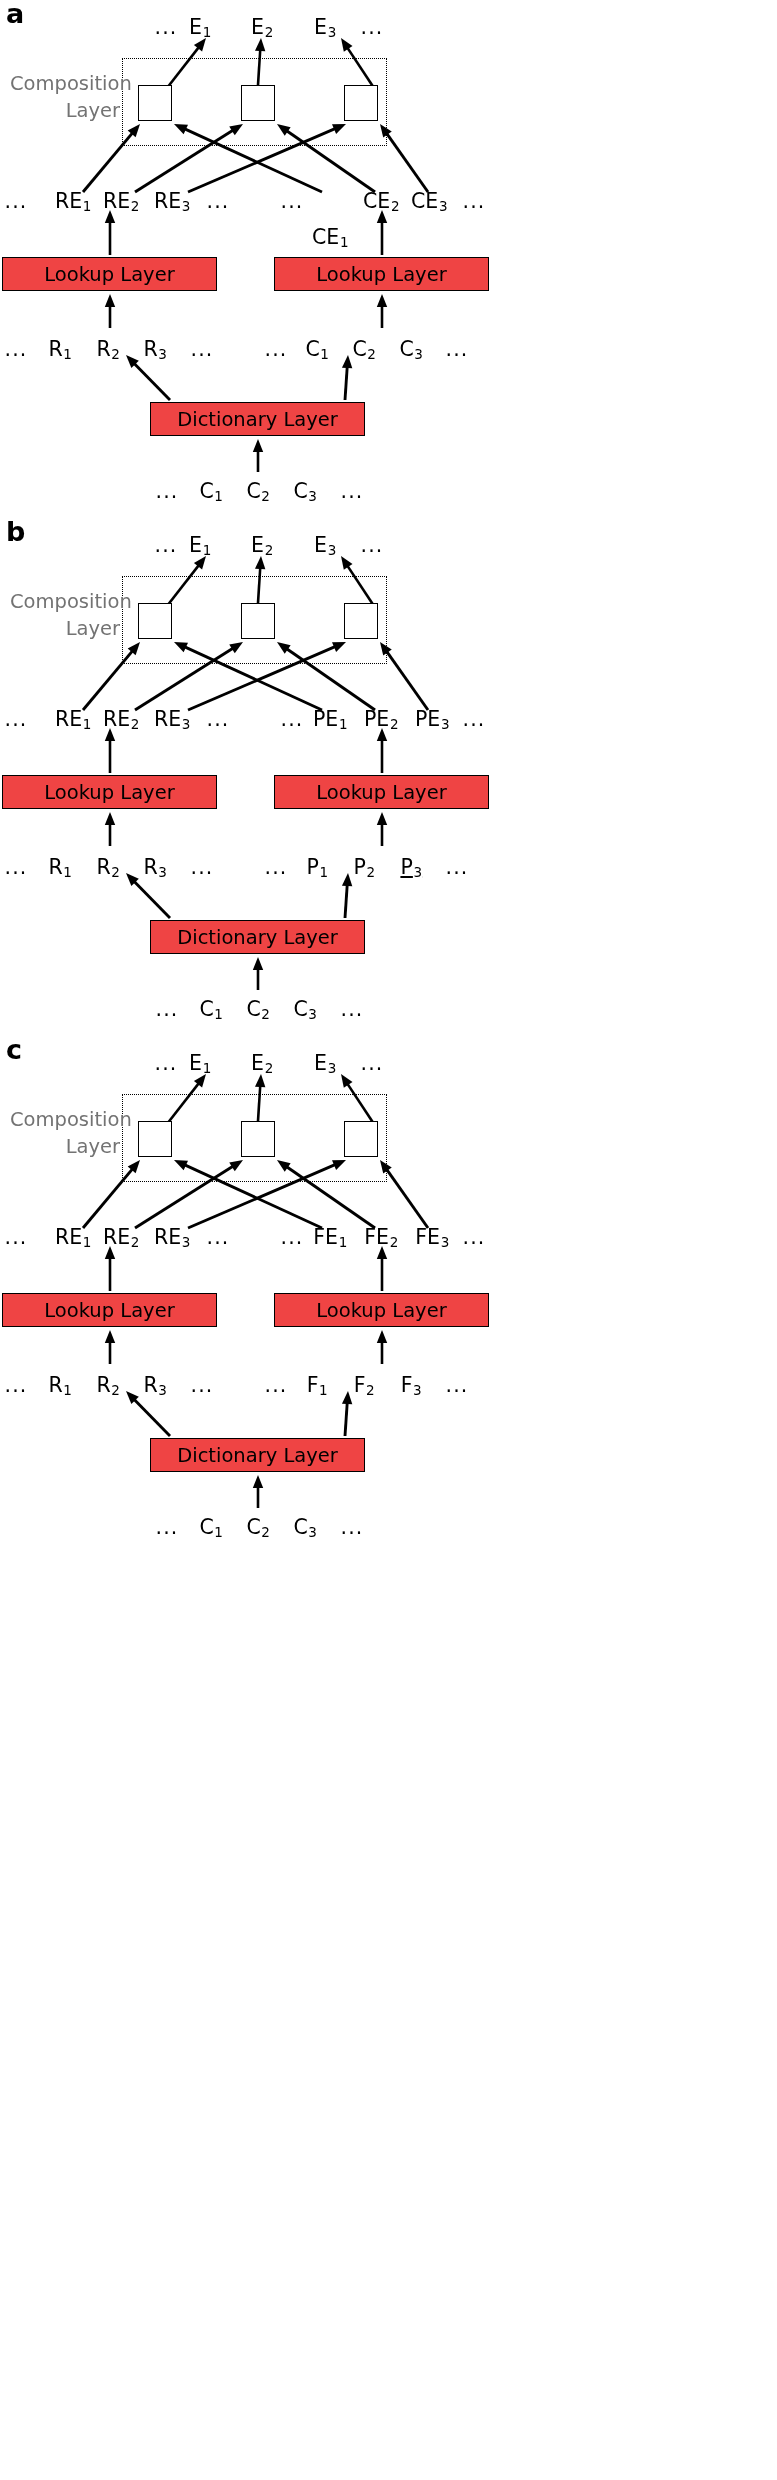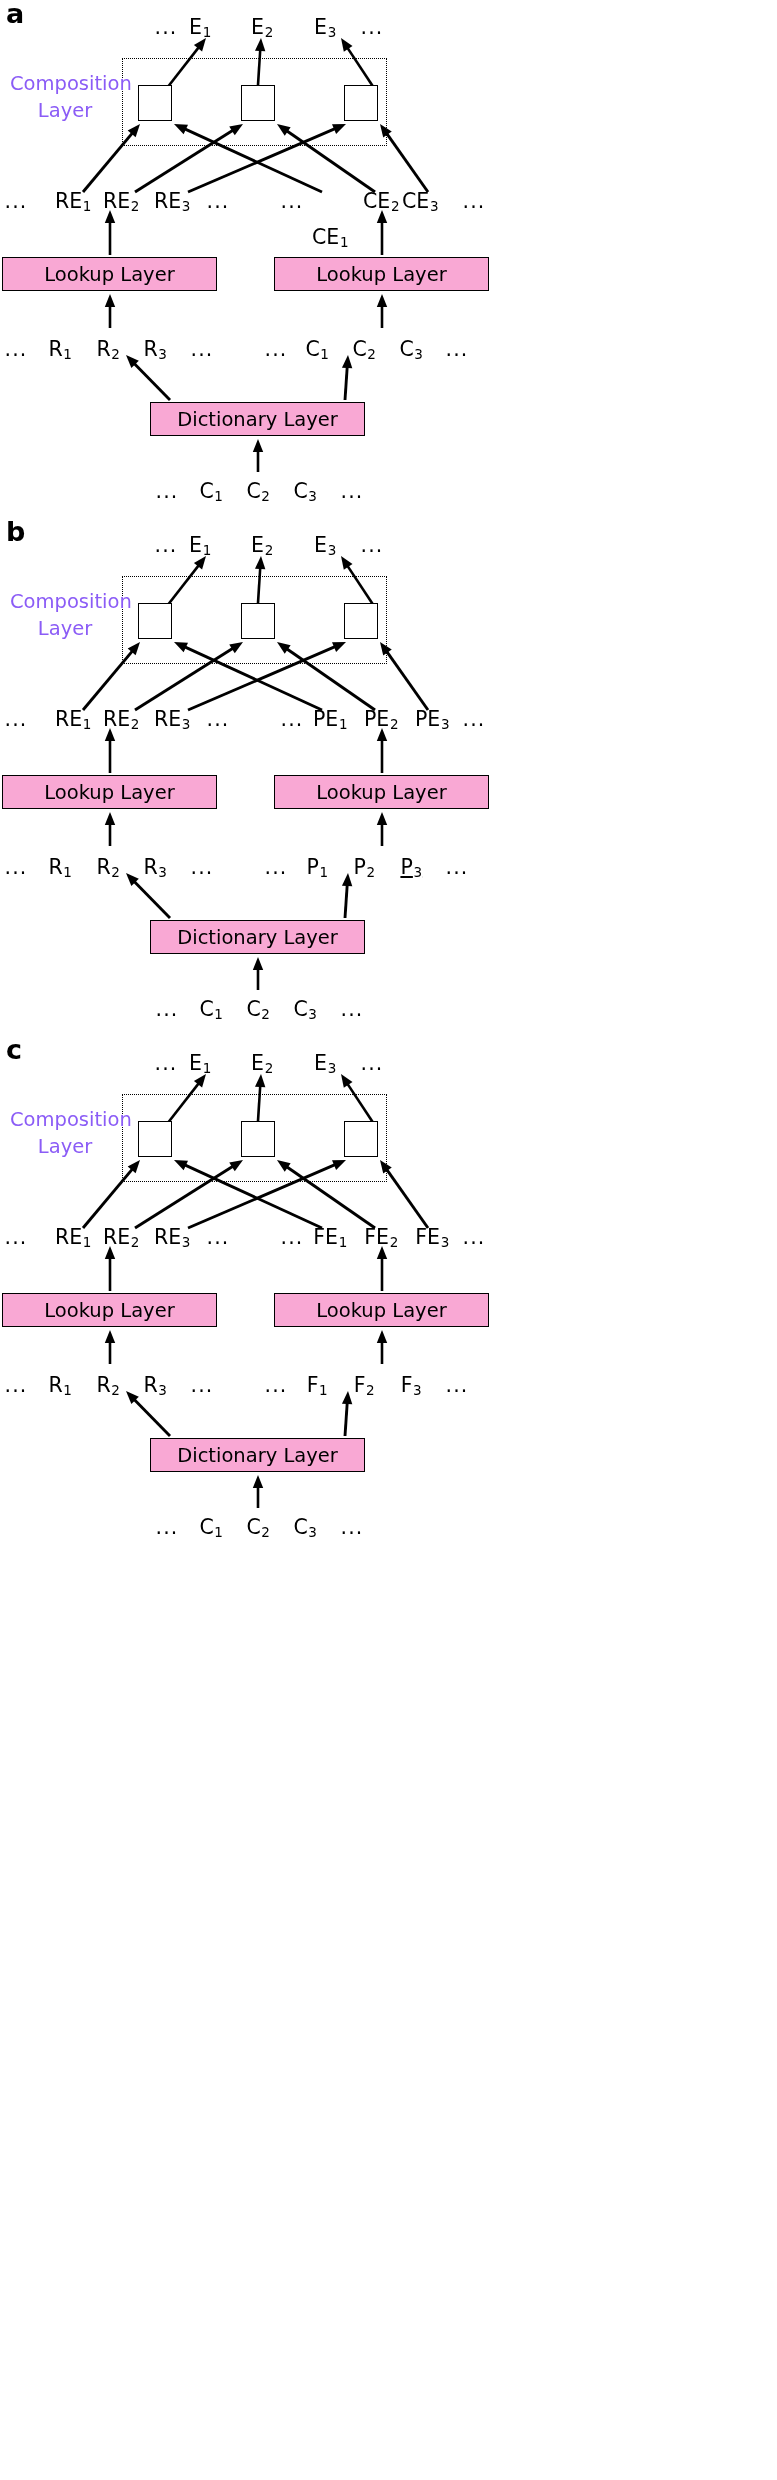--- a/index.html
+++ b/index.html
@@ -81,21 +81,21 @@
     line-height: 22px;
     transform: translateX(-50%);
     letter-spacing: 1.2px;
     color: #000;
   }
 
   
   .box {
     position: absolute;
     border: 1.4px solid #000;
-    background: #f9a8d4;
+    background: #ef4444;
     display: flex;
     align-items: center;
     justify-content: center;
     font-family: "DejaVu Sans", sans-serif;
     font-size: 19.5px;
     color: #000;
   }
   .small-box {
     position: absolute;
     border: 1.4px solid #000;
@@ -104,22 +104,22 @@
   .dotted-box {
     position: absolute;
     border: 1.9px dotted #000;
     background: transparent;
   }
   .comp-label {
     position: absolute;
     font-family: "DejaVu Sans", sans-serif;
     font-size: 19.5px;
     line-height: 27px;
-    text-align: center;
-    color: #8b5cf6;
+    text-align: right;
+    color: #737373;
     white-space: nowrap;
   }
 </style>
 </head>
 <body>
 
 <div class="figure">
 
 <div class="panel panel-a" style="top: 0px;">
       <div class="panel-letter">a</div>
@@ -206,21 +206,21 @@
       </div>
       <div class="row" style="top:0px;">
         <div class="dots" style="left:16px; top:190px;">...</div>
         <div class="tok" style="left:73px; top:190px;">RE<sub>1</sub></div>
         <div class="tok" style="left:121px; top:190px;">RE<sub>2</sub></div>
         <div class="tok" style="left:172px; top:190px;">RE<sub>3</sub></div>
         <div class="dots" style="left:218px; top:190px;">...</div>
         <div class="dots" style="left:292px; top:190px;">...</div>
         <div class="tok" style="left:330px; top:190px;margin-top:36px;">CE<sub>1</sub></div>
         <div class="tok" style="left:381px; top:190px;">CE<sub>2</sub></div>
-        <div class="tok" style="left:420px; top:190px;">CE<sub>3</sub></div>
+        <div class="tok" style="left:429px; top:190px;">CE<sub>3</sub></div>
         <div class="dots" style="left:474px; top:190px;">...</div>
       </div>
       <div class="box" style="left:2px; top:257px; width:215px; height:34px;">
         <span>Lookup Layer</span>
       </div>
       <div class="box" style="left:274px; top:257px; width:215px; height:34px;">
         <span>Lookup Layer</span>
       </div>
       <div class="row" style="top:0px;">
         <div class="dots" style="left:16px; top:338px;">...</div>

